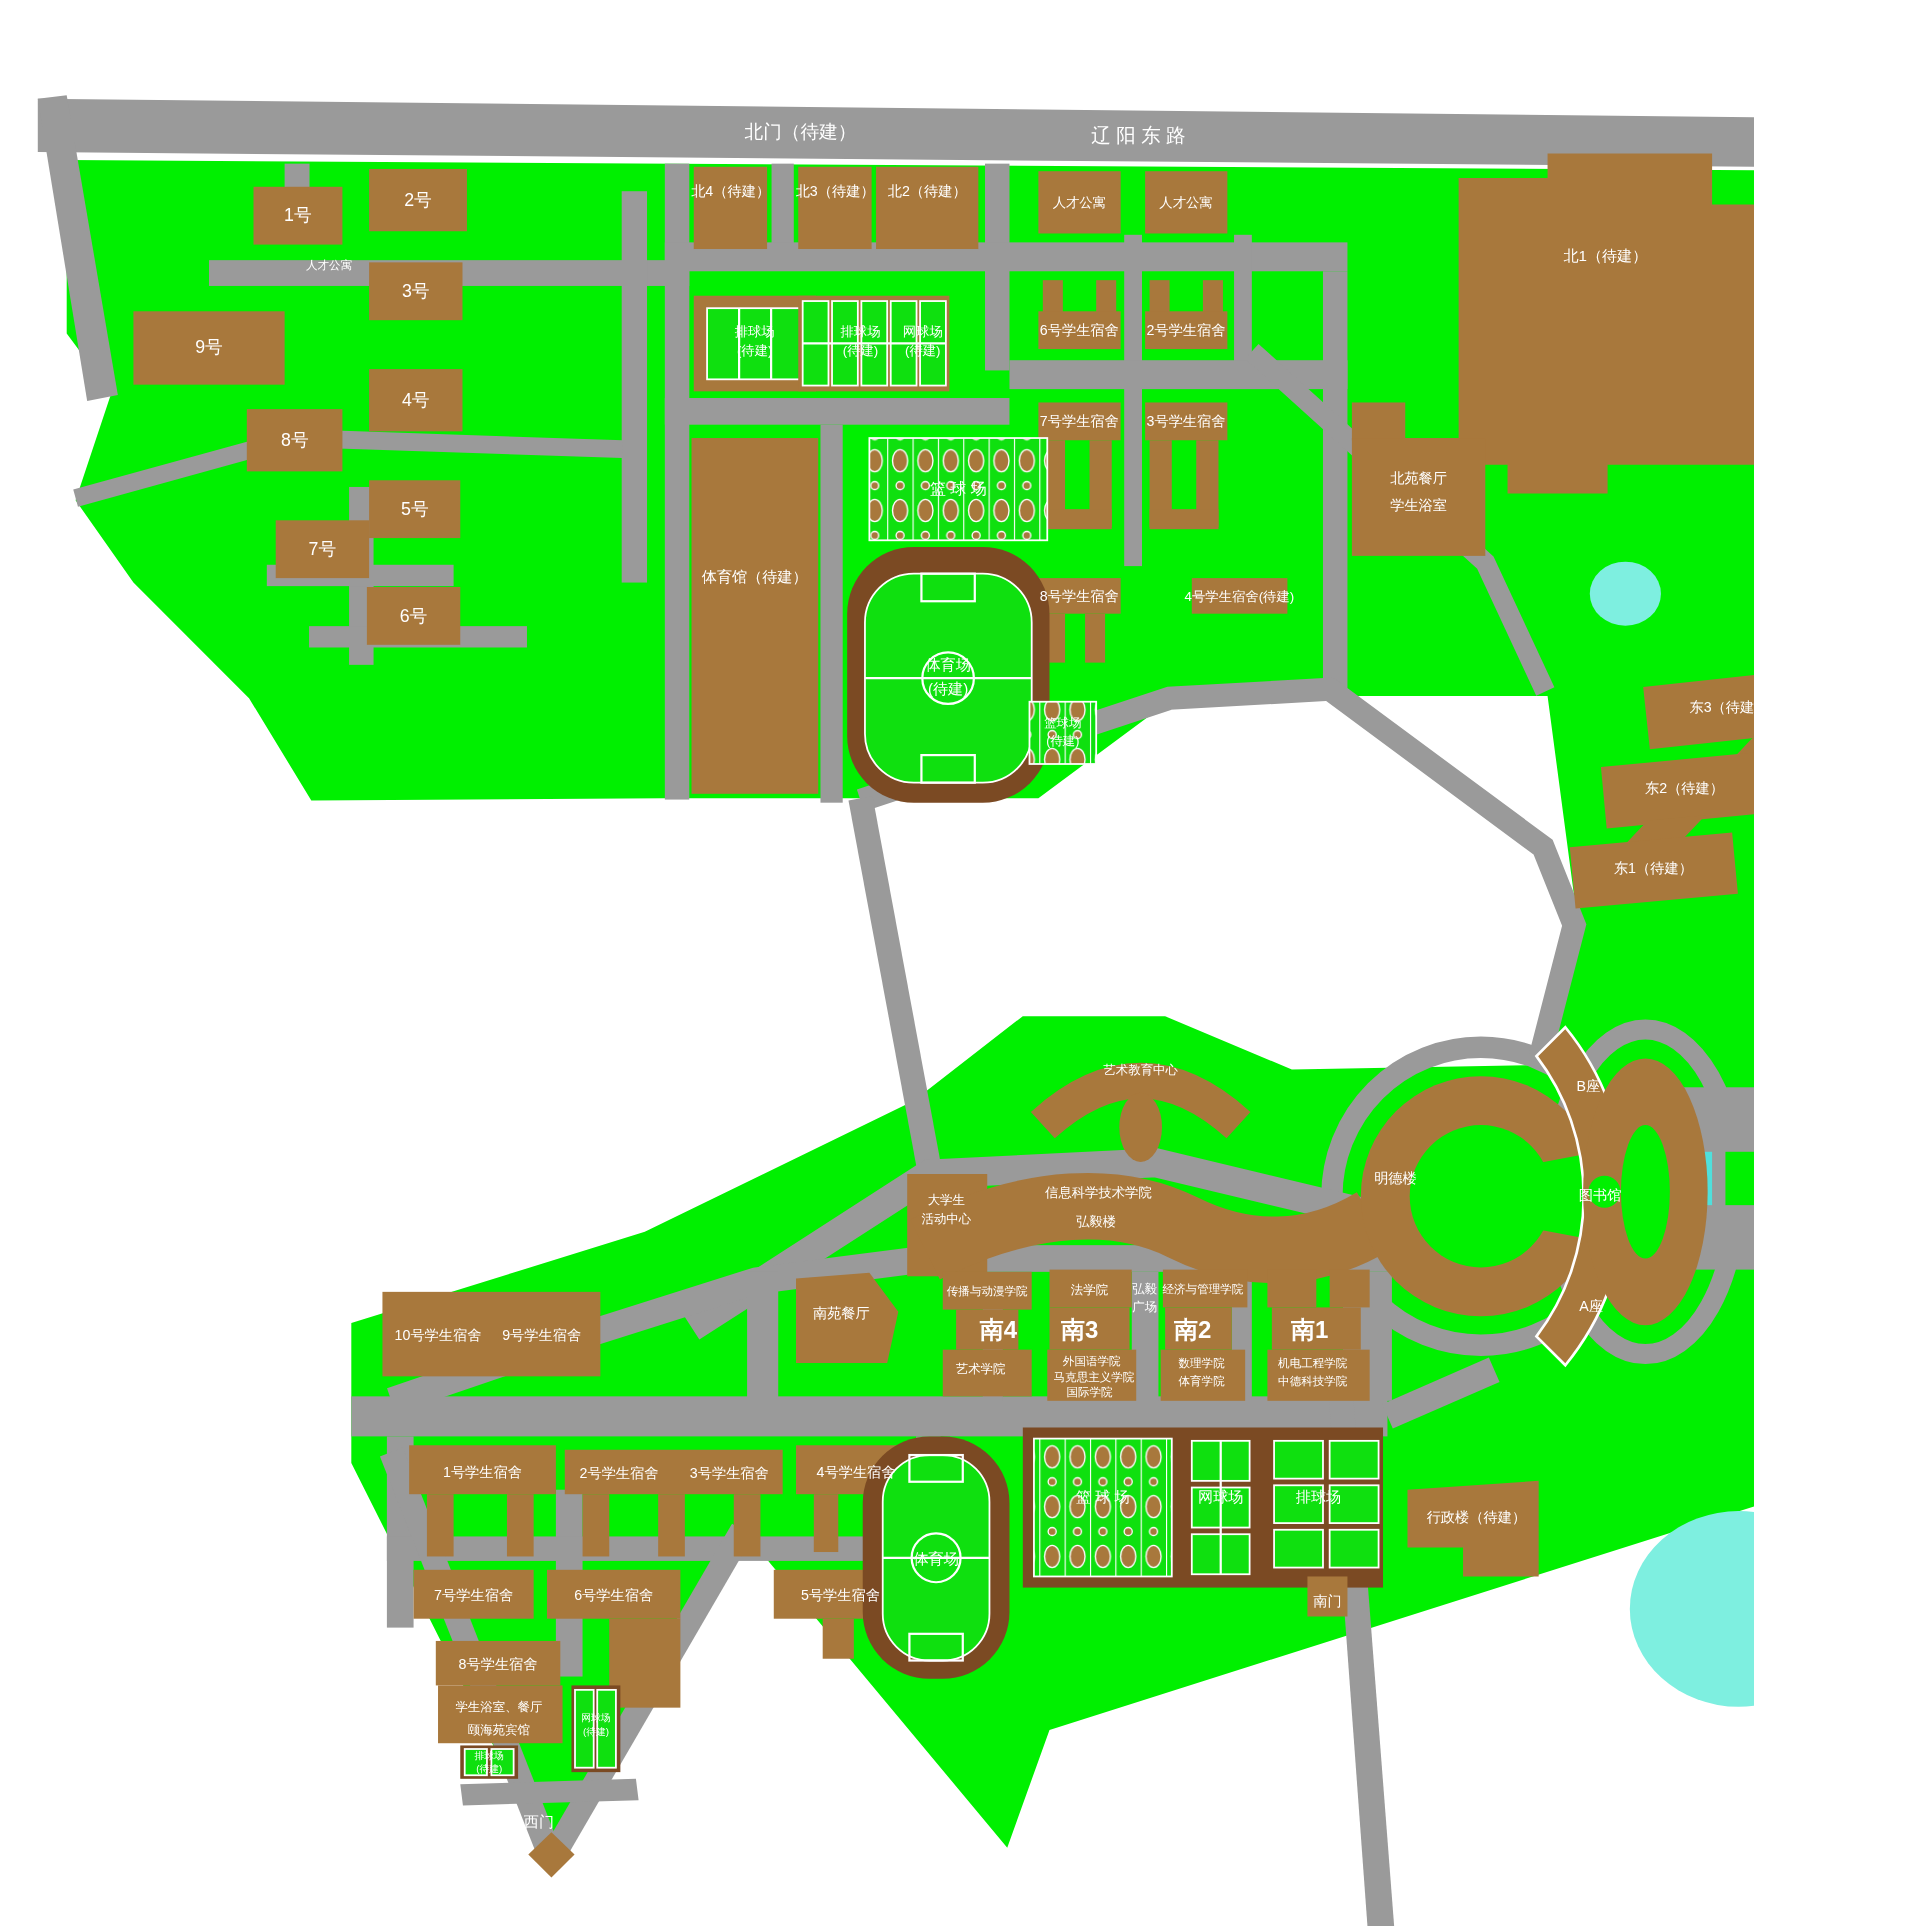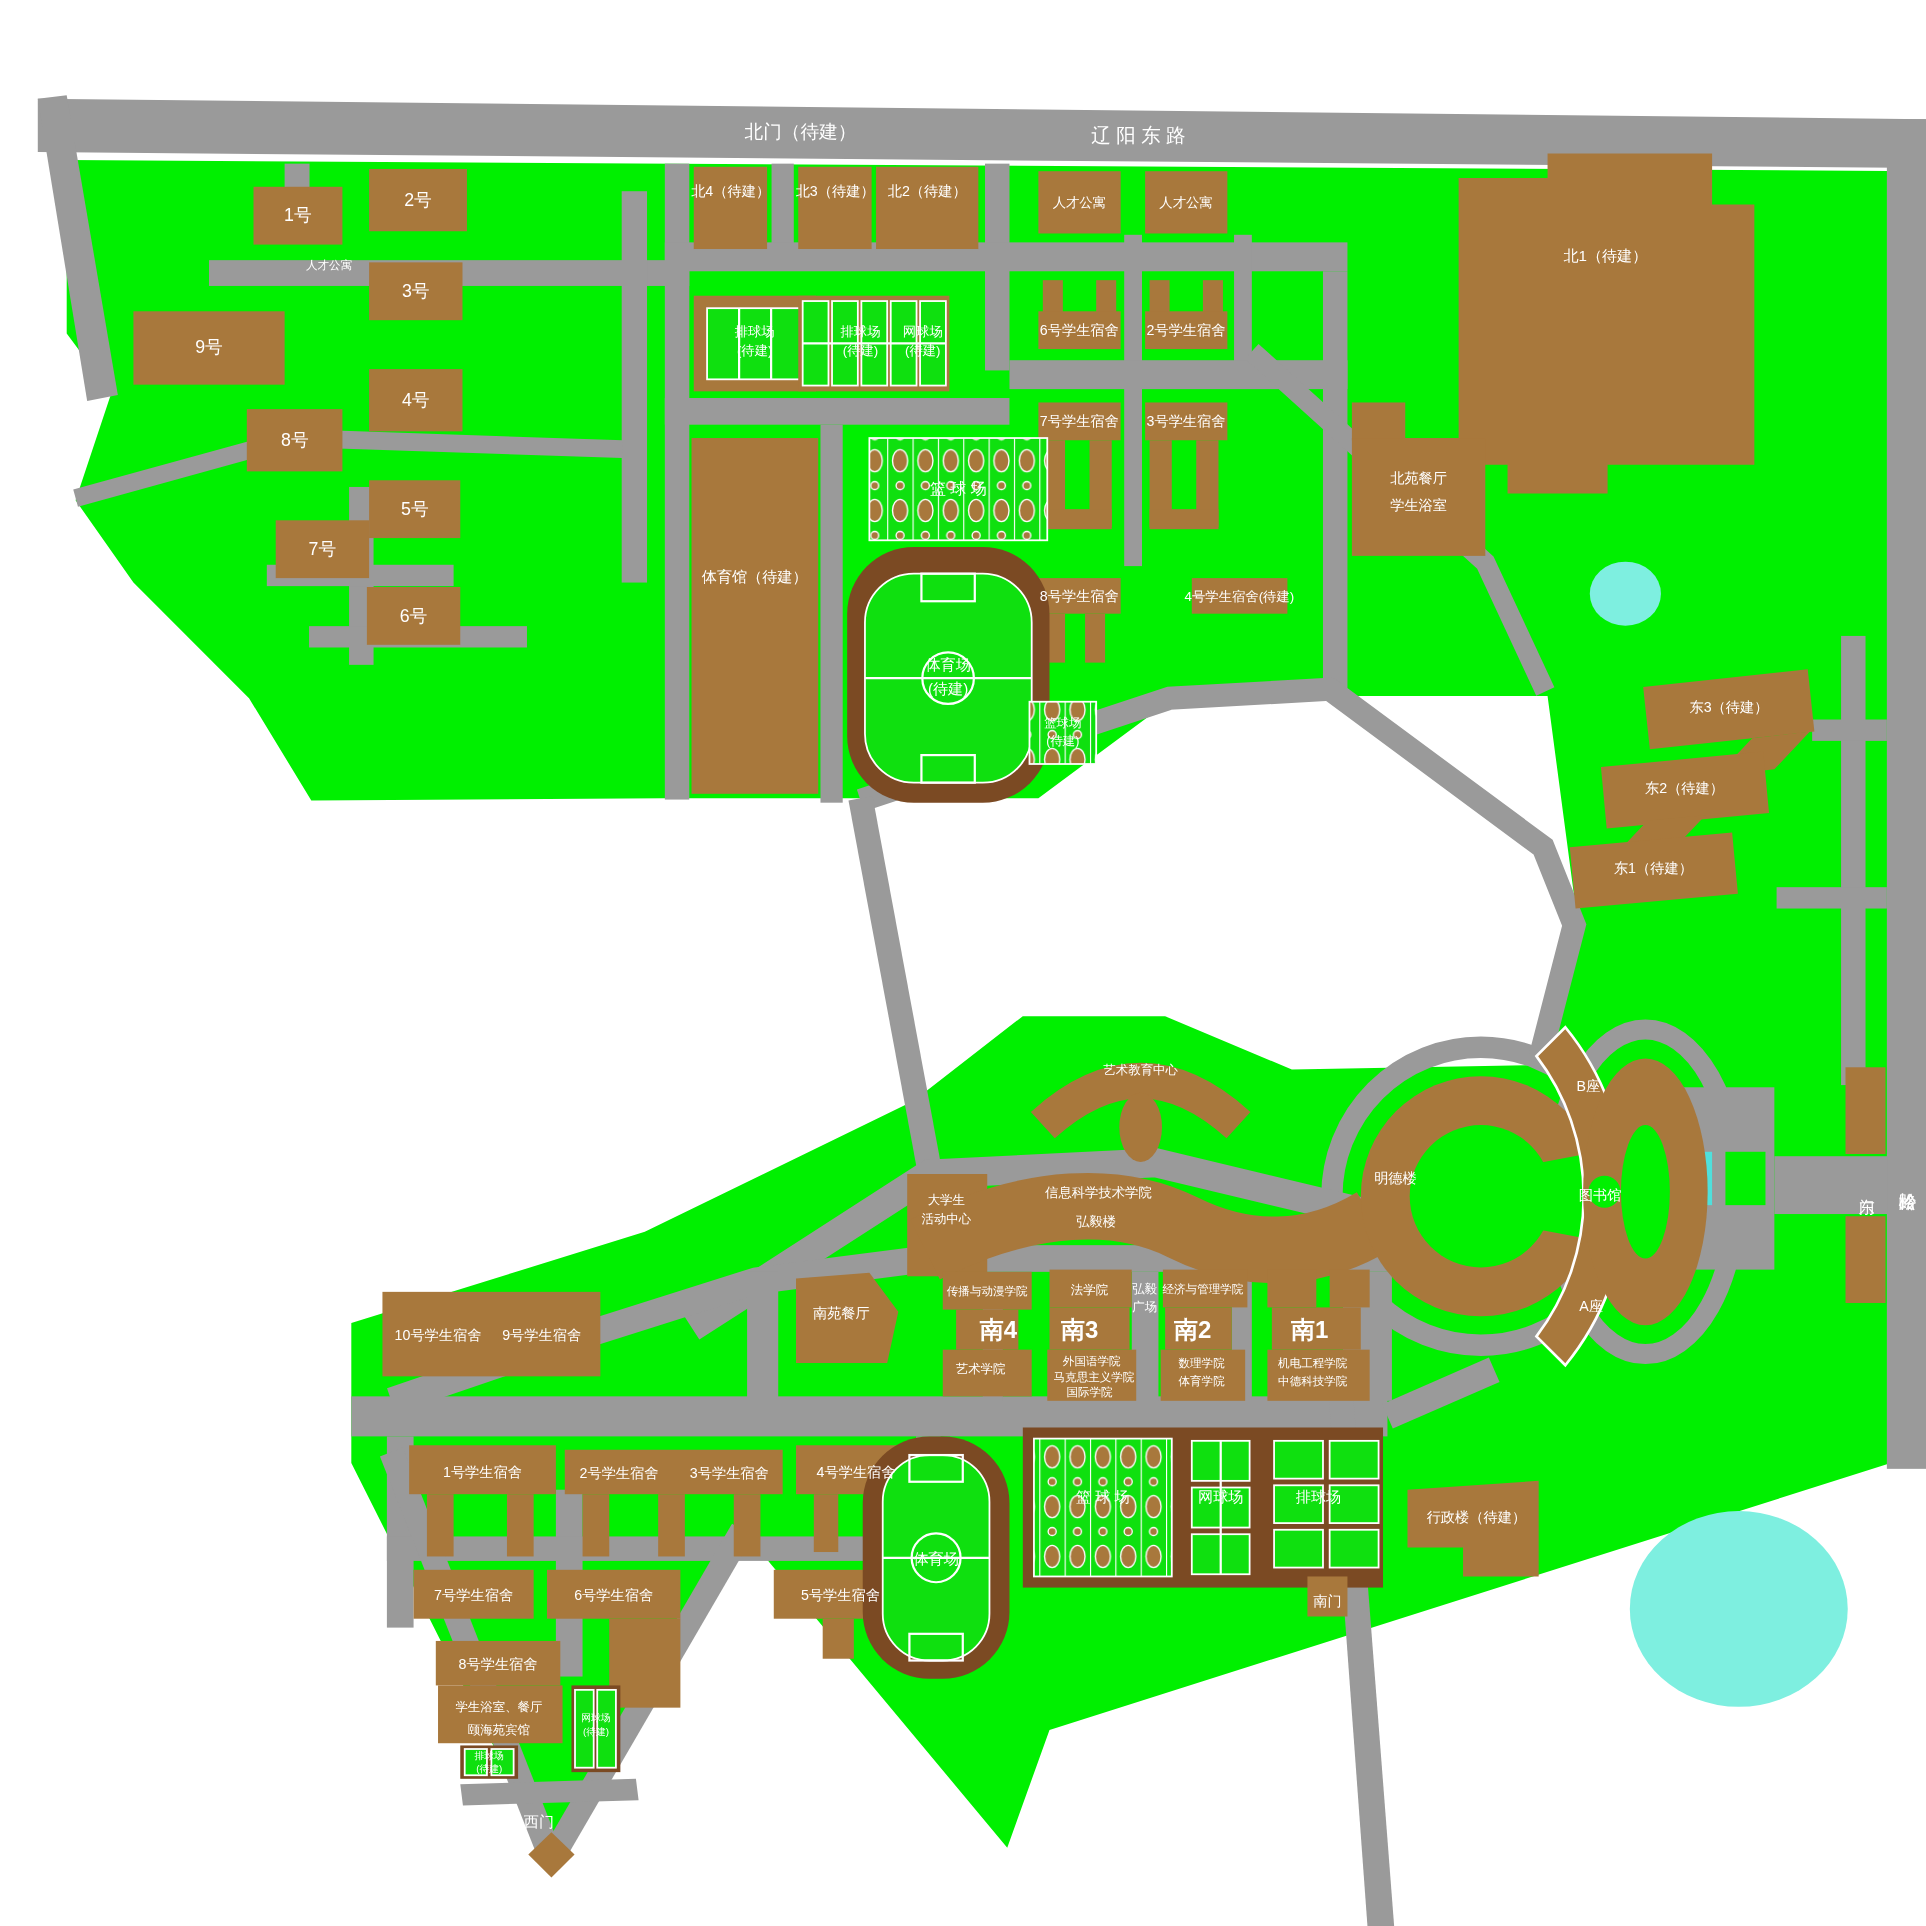--- a/index.html
+++ b/index.html
@@ -1,16 +1,16 @@
 <!DOCTYPE html>
 <html style="font-size:7.1px"><head>
 <meta charset="utf-8">
 <style>
   html,body{margin:0;padding:0;background:#fff;}
-  .stage{position:relative;width:1926px;height:1926px;background:#fff;overflow:hidden;}
+  .stage{position:relative;width:1754px;height:1926px;background:#fff;overflow:hidden;}
   svg{display:block;}
   text{font-family:"Liberation Sans","DejaVu Sans",sans-serif;fill:#fff;text-anchor:middle;dominant-baseline:middle;}.f22{font-size:22px}.f26{font-size:26px}.f28{font-size:28px}
   .f30{font-size:30px}.f32{font-size:32px}.f34{font-size:34px}.f36{font-size:36px}
   .f40{font-size:40px}.f42{font-size:42px}.f44{font-size:44px}.f54{font-size:54px;font-weight:bold}
   .vert{writing-mode:vertical-rl;text-orientation:upright;}
   .grass{fill:#00F000}
   .road{fill:#9A9A9A}
   .roadline{stroke:#9A9A9A;fill:none}
   .bldg{fill:#A8783C}
   .dark{fill:#7B4A23}

